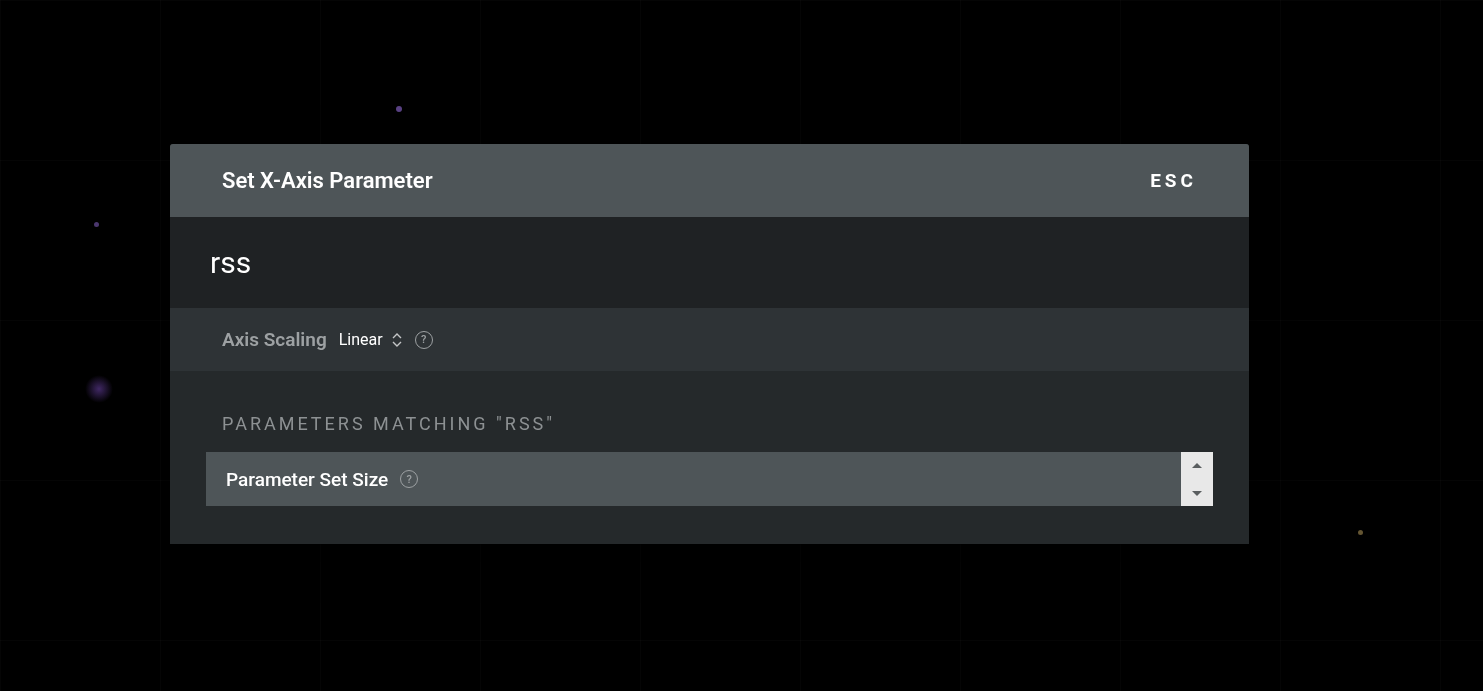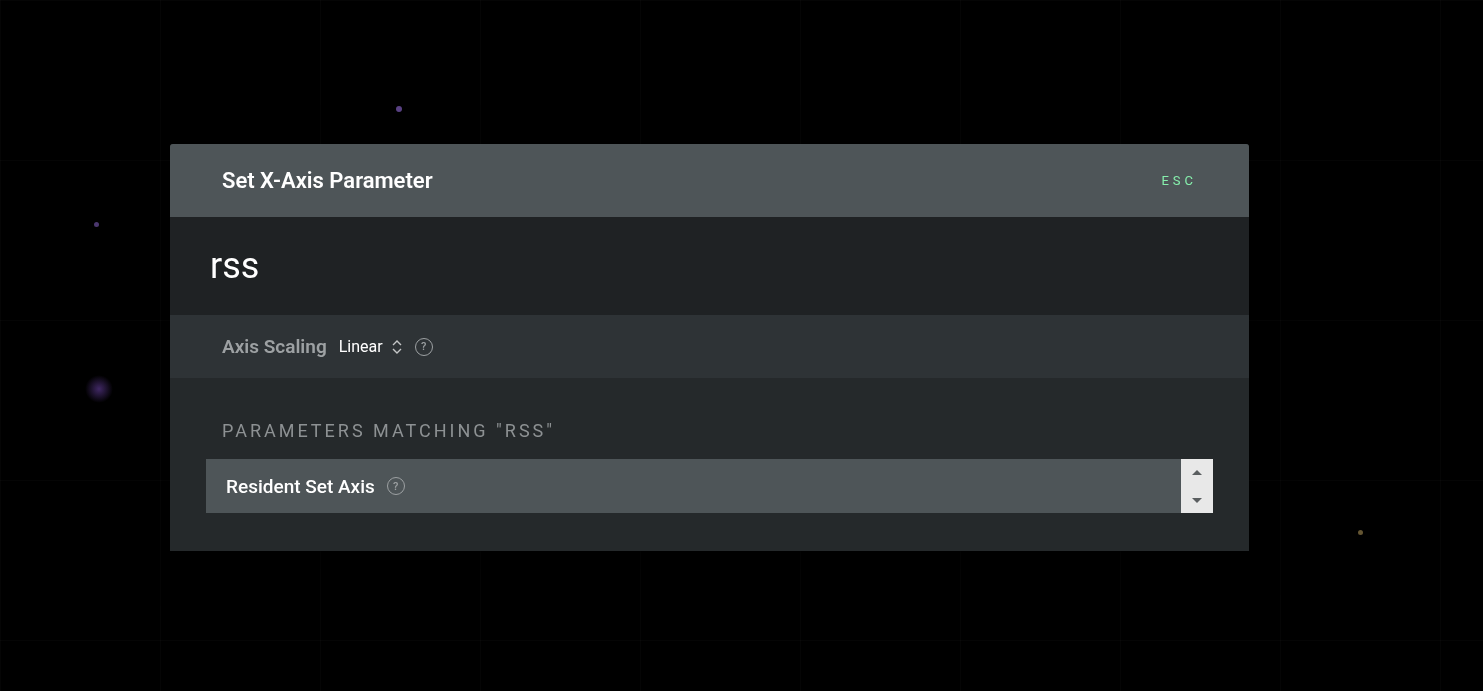--- a/index.html
+++ b/index.html
@@ -78,38 +78,38 @@
     justify-content: space-between;
     padding: 0 52px 0 52px;
     border-radius: 3px 3px 0 0;
   }
   .modal-title {
     color: #ffffff;
     font-size: 22px;
     font-weight: 600;
   }
   .esc {
-    color: #86efac;
-    font-size: 13px;
-    font-weight: 400;
+    color: #ffffff;
+    font-size: 19px;
+    font-weight: 700;
     letter-spacing: 4px;
     cursor: pointer;
   }
 
   .search-row {
     background: #1f2224;
     padding: 28px 40px;
   }
   .search-input {
     width: 100%;
     background: transparent;
     border: none;
     outline: none;
     color: #ffffff;
-    font-size: 36px;
+    font-size: 30px;
     font-weight: 400;
     font-family: inherit;
   }
 
   .scaling-row {
     background: #2e3336;
     padding: 20px 52px;
     display: flex;
     align-items: center;
     gap: 12px;
@@ -233,21 +233,21 @@
       </span>
     </span>
     <span class="help-circle">?</span>
   </div>
 
   <div class="results-section">
     <div class="results-header">PARAMETERS MATCHING "RSS"</div>
 
     <div class="result-row">
       <div class="result-label">
-        <span>Resident Set Axis</span>
+        <span>Parameter Set Size</span>
         <span class="help-circle">?</span>
       </div>
       <div class="result-scroll">
         <div class="scroll-btn">
           <svg width="12" height="8" viewBox="0 0 12 8">
               <path d="M1 6 L6 1 L11 6 Z" fill="#5a5e60"></path>
             </svg>
         </div>
         <div class="scroll-btn">
           <svg width="12" height="8" viewBox="0 0 12 8">

